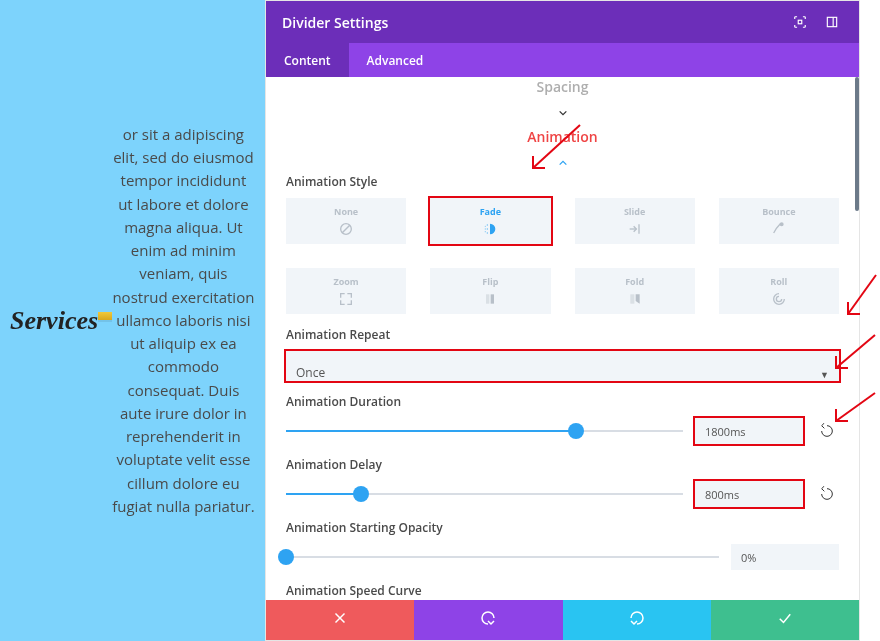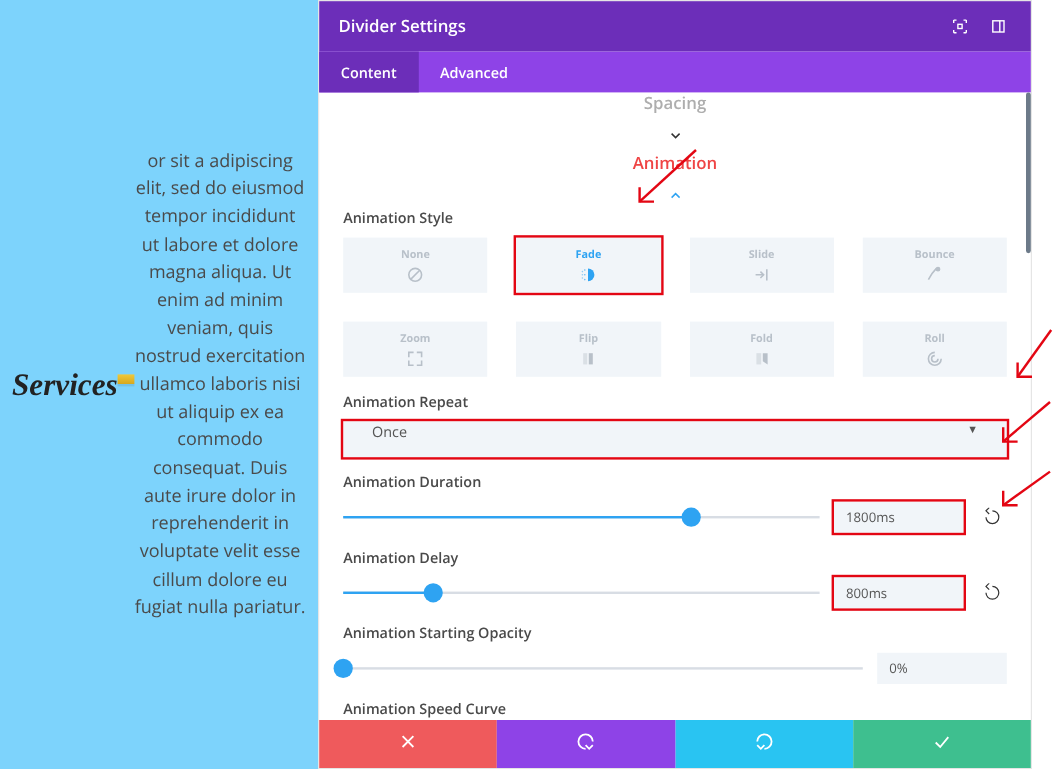--- a/index.html
+++ b/index.html
@@ -30,21 +30,21 @@
   .field-label { font-size:12px; font-weight:600; color:#4a4a4a; margin:12px 0 8px; }
   
   .style-grid { display:grid; grid-template-columns:repeat(4,1fr); gap:24px; }
   .style-cell { height:46px; background:#f1f5f9; display:flex; flex-direction:column; align-items:center; justify-content:center; gap:3px; cursor:pointer; position:relative; }
   .style-cell .lbl { font-size:9px; font-weight:700; color:#b8c0c9; }
   .style-cell .icn { width:16px; height:16px; color:#b8c0c9; display:flex; align-items:center; justify-content:center; }
   .style-cell.active .lbl { color:#2ea3f2; }
   .style-cell.active .icn { color:#2ea3f2; }
   .red-box { position:absolute; inset:-2px; border:2px solid #e30613; pointer-events:none; }
   
-  .select { position:relative; height:30px; background:#f1f5f9; display:flex; align-items:flex-start; padding:0 24px; font-size:12px; color:#555; cursor:pointer; }
+  .select { position:relative; height:30px; background:#f1f5f9; display:flex; align-items:flex-end; padding:0 10px; font-size:12px; color:#555; cursor:pointer; }
   .select .tri { margin-left:auto; font-size:9px; color:#555; }
   .select .red-box { inset:-2px; }
   
   .slider-row { display:flex; align-items:center; gap:12px; }
   .track { flex:1; position:relative; height:16px; display:flex; align-items:center; }
   .rail { height:2px; background:#d8dde4; width:100%; position:relative; }
   .fill { position:absolute; left:0; top:0; height:2px; background:#2ea3f2; }
   .thumb { position:absolute; width:16px; height:16px; border-radius:50%; background:#2ea3f2; top:50%; transform:translate(-50%,-50%); }
   .valbox { position:relative; width:108px; height:26px; background:#f1f5f9; font-size:11px; color:#555; display:flex; align-items:center; padding:0 10px;text-align:right; }
   .reset { width:24px; height:24px; display:flex; align-items:center; justify-content:center; cursor:pointer; }

